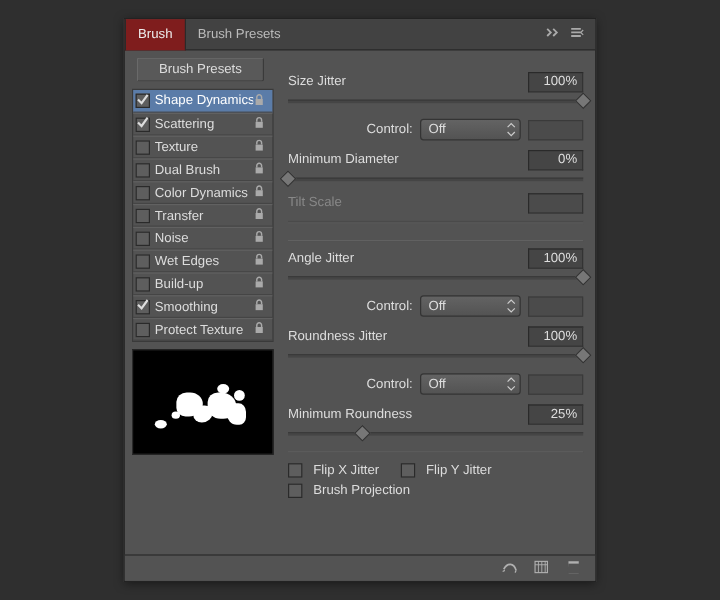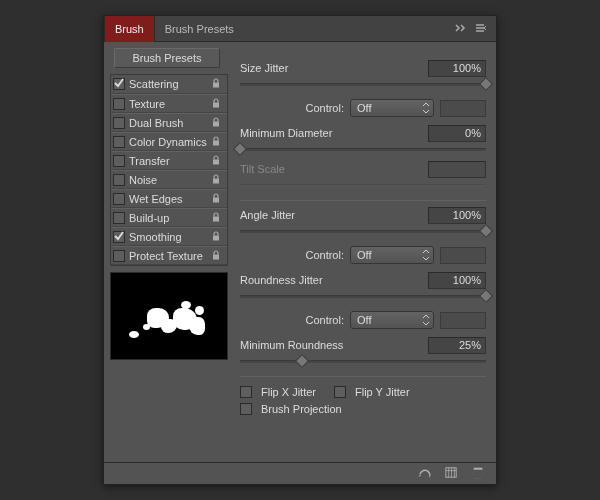--- a/index.html
+++ b/index.html
@@ -25,21 +25,21 @@
   .row .lbl { flex: 1; white-space: nowrap; overflow: hidden; }
   .row.selected .lbl { color: #fff; }
   .lock { flex: 0 0 12px; }
   .lock svg { width: 10px; height: 10px; }
   .preview { margin-top: 6px; border: 1px solid #2a2a2a; background: #000; height: 88px; position: relative; }
   .blob{position:absolute;background:#fff;border-radius:50%;}
   .right { flex: 1; padding: 17px 10px 4px 6px; display: flex; flex-direction: column; gap: 1px; }
   .prop { display: flex; align-items: center; height: 18px; }
   .prop .plabel { flex: 1; }
   .prop.greyed .plabel { color:#888; }
-  .val { width: 58px; height: 17px; background: #454545; border: 1px solid #333; border-top-color:#2a2a2a; border-left-color:#2a2a2a; text-align: right; padding-right: 4px; line-height: 15px; }
+  .val { width: 46px; height: 17px; background: #454545; border: 1px solid #333; border-top-color:#2a2a2a; border-left-color:#2a2a2a; text-align: right; padding-right: 4px; line-height: 15px; }
   .val.empty{background:#4b4b4b;}
   .slider { position: relative; height: 14px; margin-bottom:2px;}
   .track { position: absolute; left:0; right:0; top: 5px; height: 3px; background: #454545; border-top:1px solid #3a3a3a; }
   .slider.greyed .track{background:#555;border-top-color:#4a4a4a;}
   .thumb { position: absolute; top: 1px; width: 10px; height: 10px; background: #777; border: 1px solid #333; transform: translateX(-50%) rotate(45deg); }
   .ctrl-row { display: flex; align-items: center; height: 20px; margin: 3px 0 5px 0; gap: 6px; justify-content: flex-end; }
   .ctrl-row .clabel { }
   .dropdown { width: 84px; height: 18px; background: linear-gradient(#636363,#535353); border: 1px solid #343434; border-radius:3px; display: flex; align-items: center; padding: 0 16px 0 6px; position: relative; cursor:pointer;}
   .dropdown .arrows { position: absolute; right: 3px; top:1px; }
   .dropdown .arrows svg{width:8px;height:14px;}
@@ -65,20 +65,32 @@
       <span><svg viewBox="0 0 14 14">
             <path d="M2 4h8M2 7h8M2 10h8" stroke="#aaa" stroke-width="1.5"></path>
             <path d="M12 5l-2 2 2 2" stroke="#aaa" fill="none"></path>
           </svg></span>
     </div>
   </div>
   <div class="content">
     <div class="left">
       <div class="presets-btn">Brush Presets</div>
       <div class="list" id="list">
+          <div class="row selected">
+            <div class="chk checked">
+              <span class="tick"><svg viewBox="0 0 10 10">
+                  <path d="M1 5l3 3 5-7" stroke="#ddd" fill="none" stroke-width="1.8"></path>
+                </svg></span>
+            </div>
+            <span class="lbl">Shape Dynamics</span>
+            <span class="lock"><svg viewBox="0 0 10 10">
+                <rect x="2" y="4.5" width="6" height="5" fill="#aaa"></rect>
+                <path d="M3 4.5V3a2 2 0 014 0v1.5" stroke="#aaa" fill="none" stroke-width="1.2"></path>
+              </svg></span>
+          </div>
           <div class="row">
             <div class="chk checked">
               <span class="tick"><svg viewBox="0 0 10 10">
                   <path d="M1 5l3 3 5-7" stroke="#ddd" fill="none" stroke-width="1.8"></path>
                 </svg></span>
             </div>
             <span class="lbl">Scattering</span>
             <span class="lock"><svg viewBox="0 0 10 10">
                 <rect x="2" y="4.5" width="6" height="5" fill="#aaa"></rect>
                 <path d="M3 4.5V3a2 2 0 014 0v1.5" stroke="#aaa" fill="none" stroke-width="1.2"></path>

